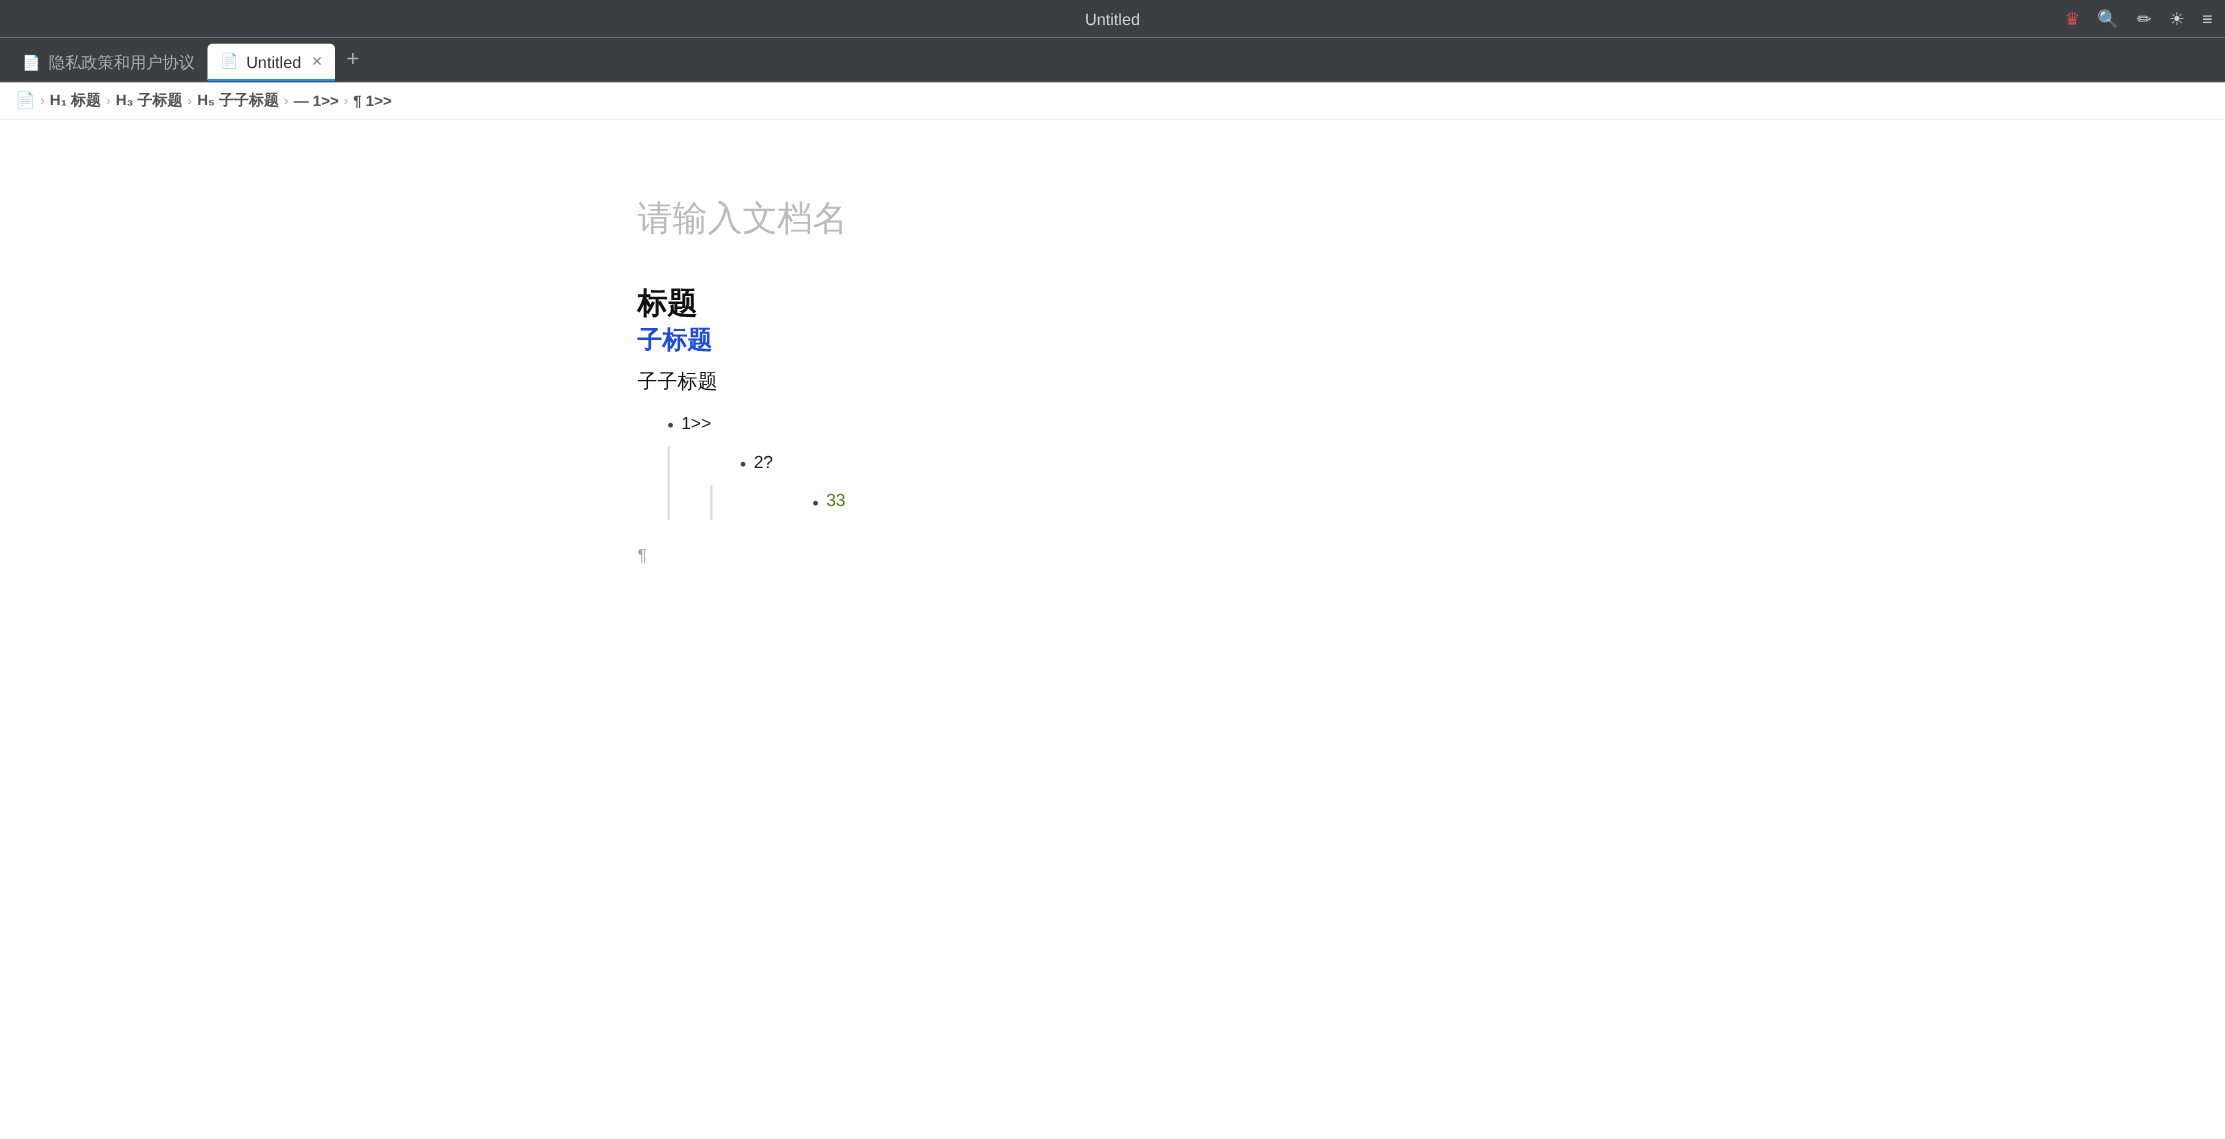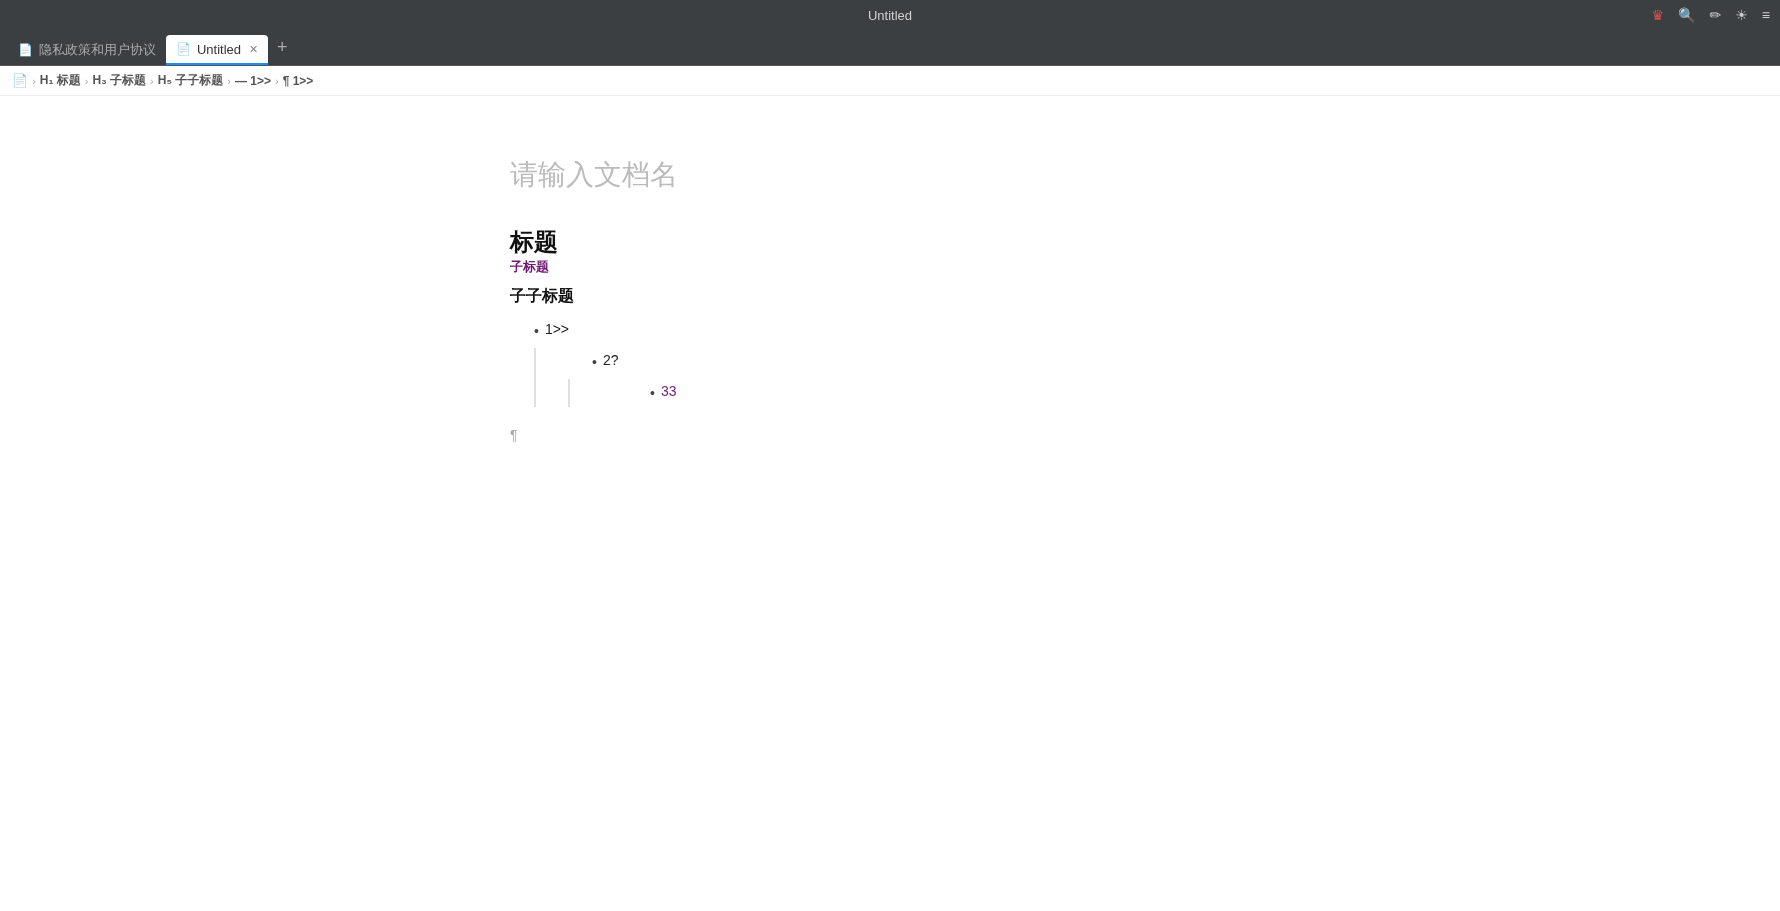--- a/index.html
+++ b/index.html
@@ -150,28 +150,28 @@
     }
 
     
     .h1 {
       font-size: 24px;
       font-weight: 700;
       color: #111;
       margin-bottom: 0;
     }
     .h3 {
-      font-size: 13px;
+      font-size: 20px;
       font-weight: 700;
-      color: #701a75;
+      color: #1d4ed8;
       margin-bottom: 10px;
     }
     .h5 {
       font-size: 16px;
-      font-weight: 700;
+      font-weight: 400;
       color: #111;
       margin-bottom: 10px;
     }
 
     
     .list-level-1 {
       list-style: disc;
       margin-left: 24px;
       margin-bottom: 4px;
       font-size: 14px;
@@ -182,21 +182,21 @@
       margin-left: 48px;
       margin-bottom: 4px;
       font-size: 14px;
       color: #222;
     }
     .list-level-3 {
       list-style: disc;
       margin-left: 72px;
       margin-bottom: 4px;
       font-size: 14px;
-      color: #701a75;
+      color: #4d7c0f;
     }
     .list-container {
       margin-bottom: 8px;
     }
     ul {
       list-style: none;
     }
     ul li {
       display: flex;
       align-items: flex-start;

